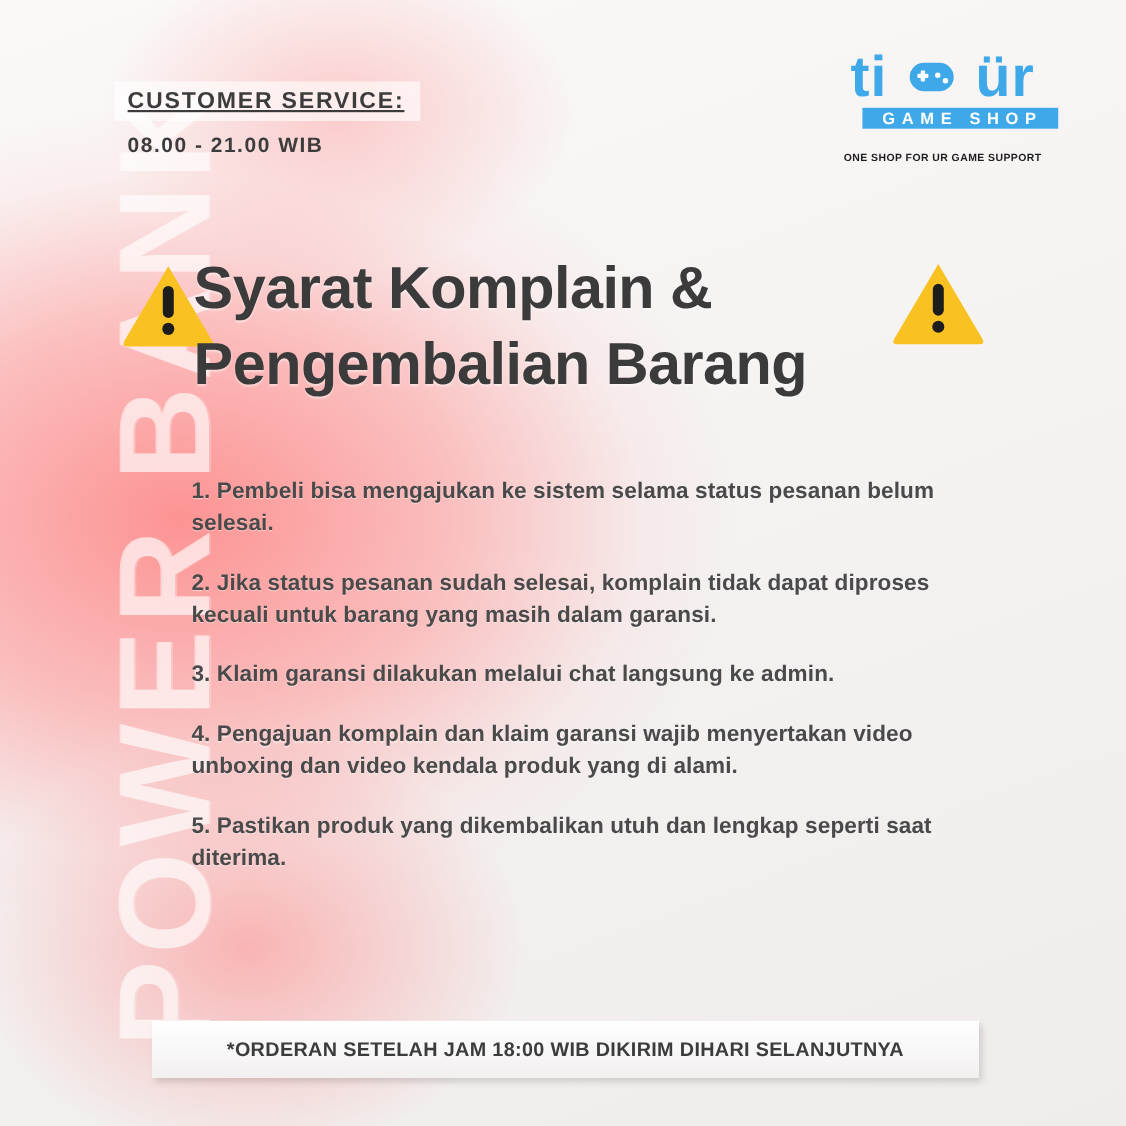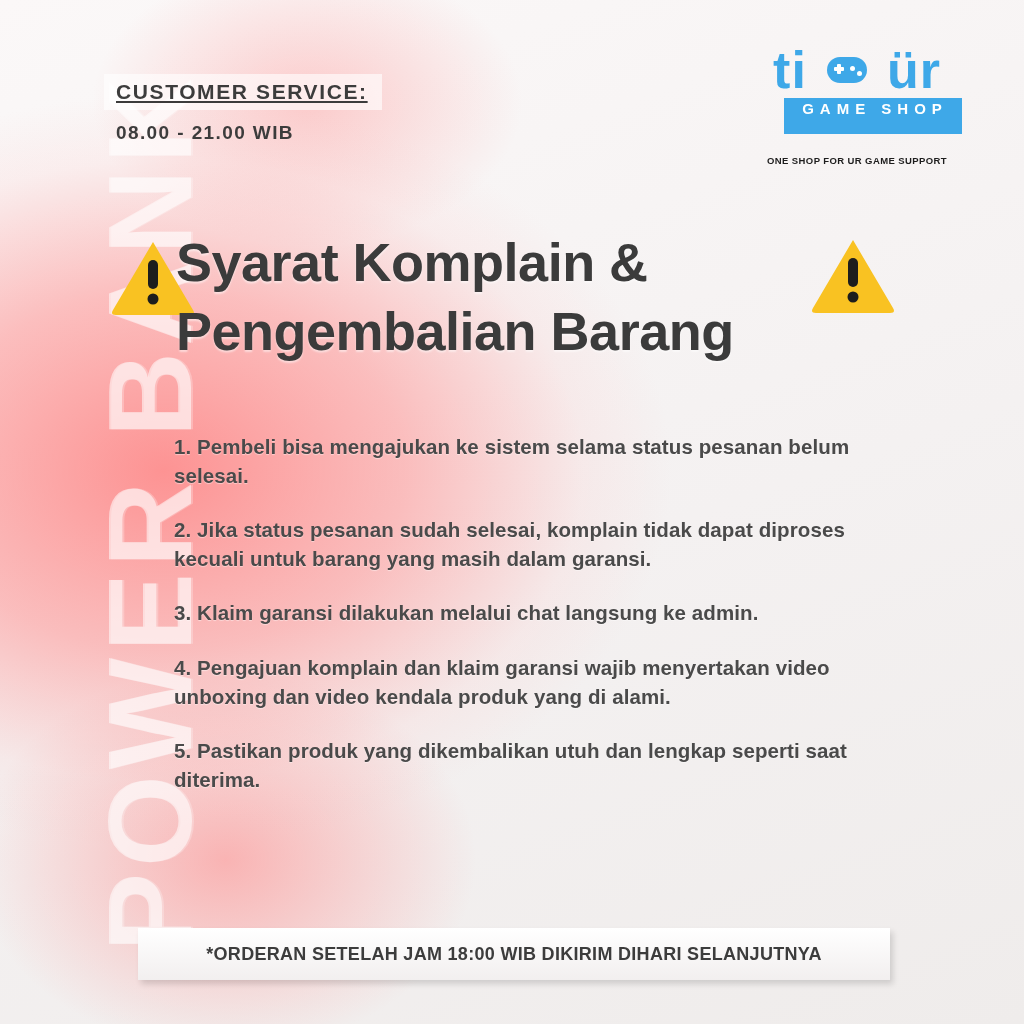--- a/index.html
+++ b/index.html
@@ -125,21 +125,21 @@
   }
   .logo-pad .dot1 { right: 12px; }
   .logo-pad .dot2 { right: 5px; top: 14px; }
   .logo-sub {
     margin-top: 2px;
     background: #3ea8e8;
     color: #ffffff;
     font-size: 15px;
     font-weight: 800;
     letter-spacing: 6px;
-    padding: 2px 0 17px 4px;
+    padding: 2px 0 0 4px;
     margin-left: 32px;
   }
   .logo-tag {
     margin-top: 21px;
     color: #1d1d1d;
     font-size: 9.5px;
     font-weight: 800;
     letter-spacing: 0.4px;
   }
 

